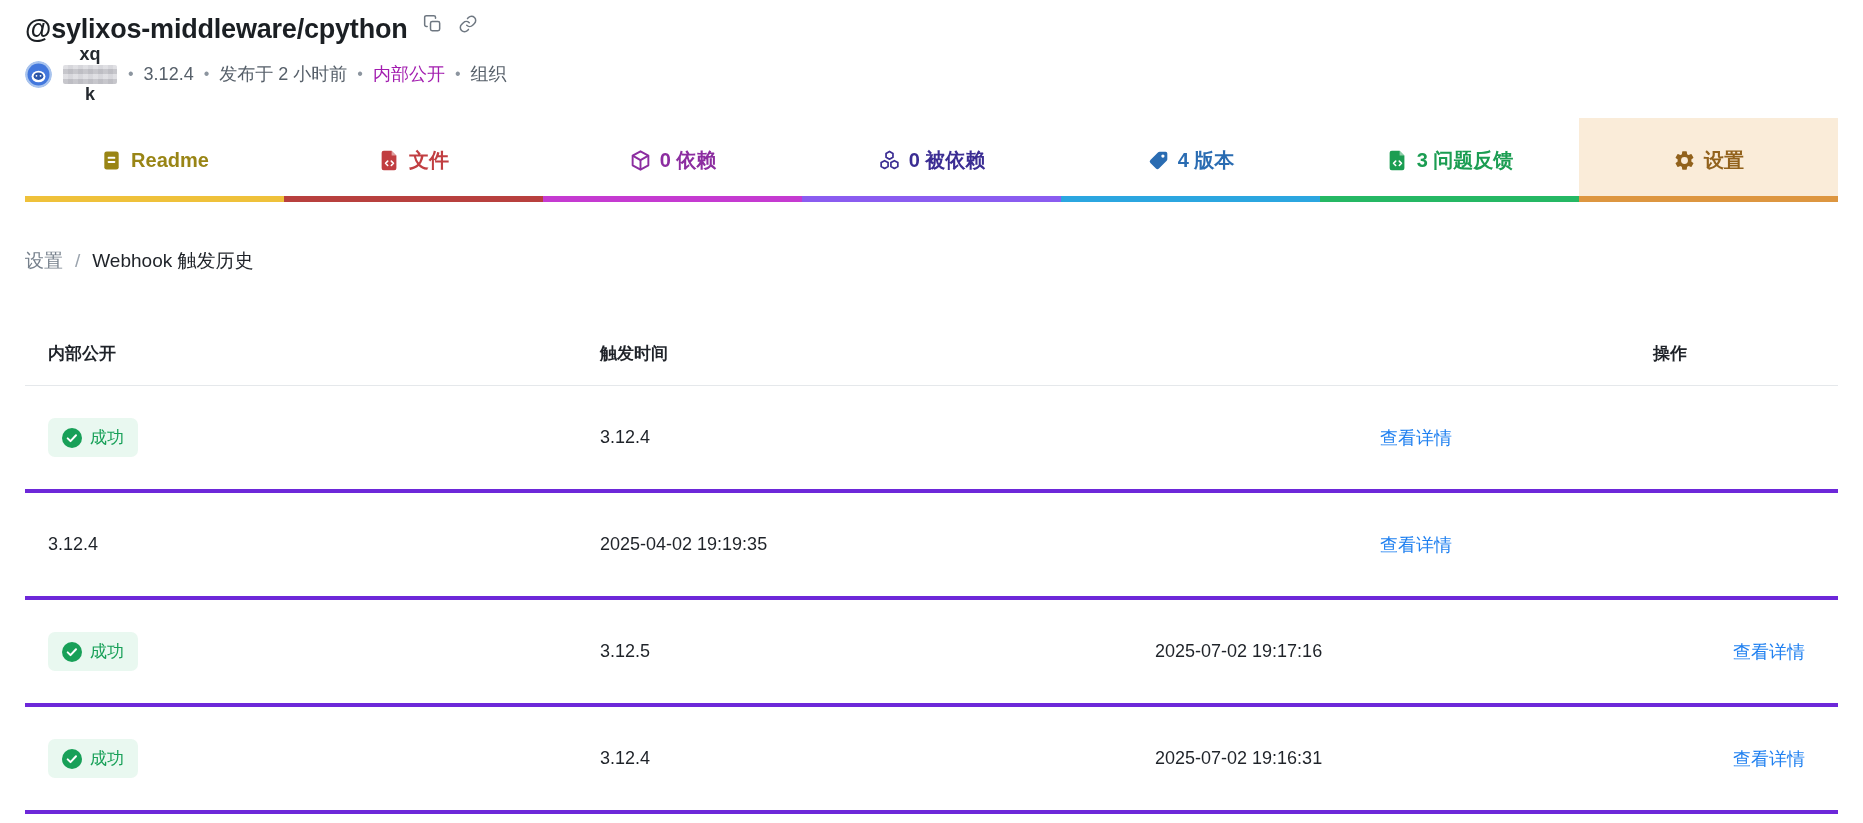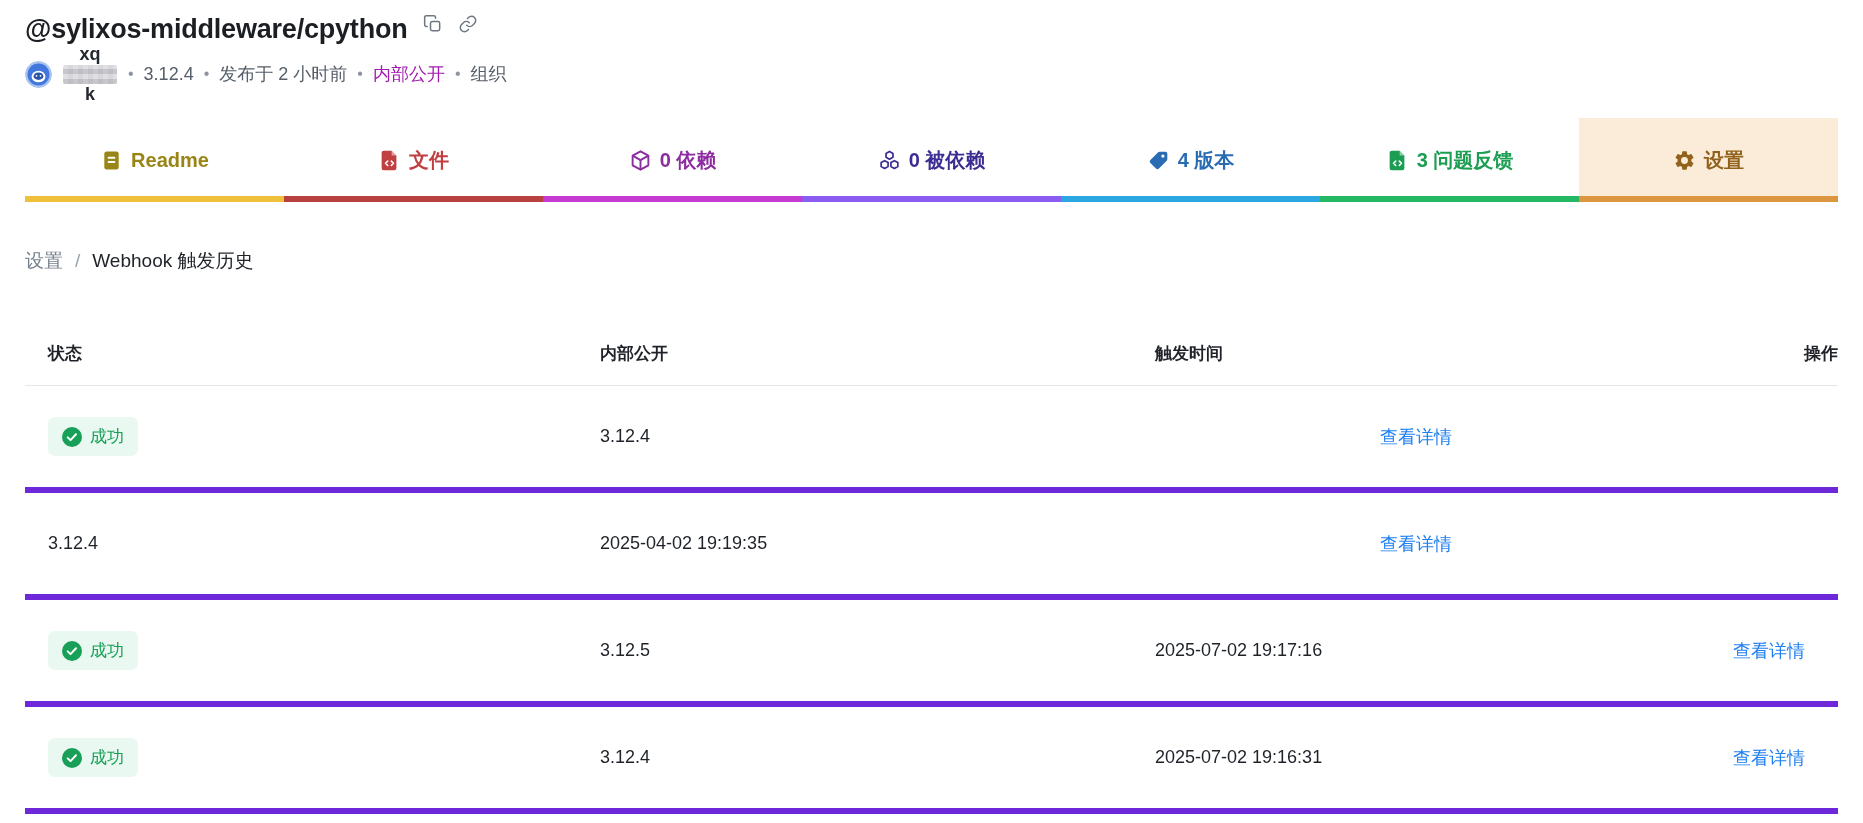--- a/index.html
+++ b/index.html
@@ -40,21 +40,21 @@
   
   .breadcrumb { margin-top:46px; display:flex; align-items:center; gap:12px; font-size:19px; }
   .bc-section { color:#76808c; cursor:pointer; }
   .bc-div { color:#9aa3ad; }
   .bc-current { color:#1f2329; }
 
   
   .table { margin-top:48px; }
   .thead, .trow { display:grid; grid-template-columns:552px 555px 555px 1fr; align-items:center; }
   .thead { height:64px; border-bottom:1px solid #e5e8eb; font-size:17px; font-weight:700; color:#1f2329; }
-  .trow  { height:107px; border-bottom:6px solid #6d28d9; font-size:18px; color:#1f2329; }
+  .trow  { height:107px; border-bottom:4px solid #6d28d9; font-size:18px; color:#1f2329; }
   .cell  { padding-left:23px; }
   .cell.c4 { text-align:center; padding-right:10px; }
   .thead .cell.c4 { text-align:right; padding-right:0; }
 
   .badge { display:inline-flex; align-items:center; gap:8px; padding:8px 14px;
            border-radius:7px; font-size:17px; }
   .badge-ic { width:20px; height:20px; }
   .badge-ic svg { width:100%; height:100%; display:block; }
 
   .link { text-decoration:none; font-size:18px; cursor:pointer; }
@@ -190,21 +190,20 @@
   </nav>
 
   <div class="breadcrumb">
     <span class="bc-section">设置</span>
     <span class="bc-div">/</span>
     <span class="bc-current">Webhook 触发历史</span>
   </div>
 
   <div class="table">
     <div class="thead">
-      <div class="cell c1">状态</div>
       <div class="cell c2">内部公开</div>
       <div class="cell c3">触发时间</div>
       <div class="cell c4">操作</div>
     </div>
     <div id="tbody">
     <div class="trow">
       <div class="cell c1">
         <span class="badge" style="background: rgb(233, 248, 240); color: rgb(24, 160, 88);">
           <span class="badge-ic">
                 <svg viewBox="0 0 20 20">

